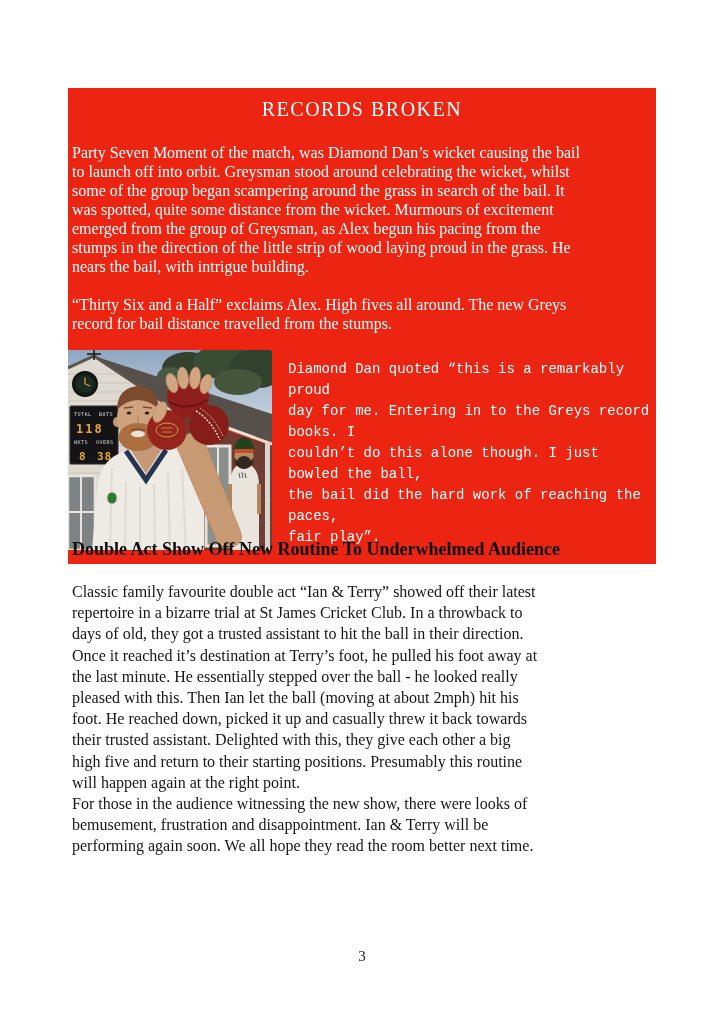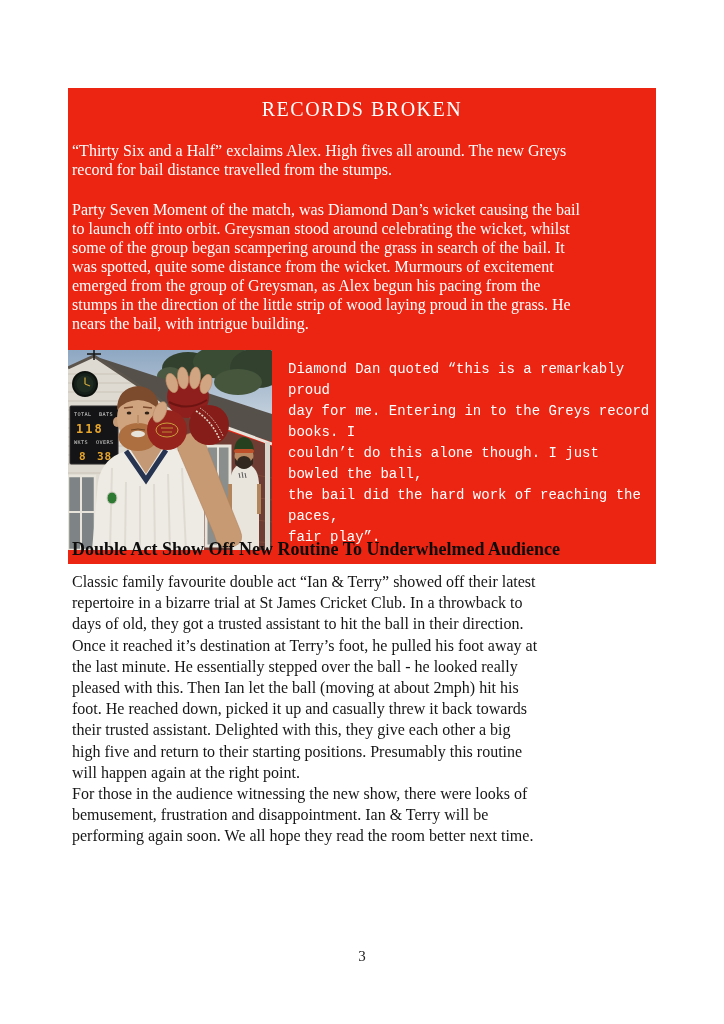--- a/index.html
+++ b/index.html
@@ -23,42 +23,42 @@
   .red-para.p1{ margin-top:21px; }
   .red-para.p2{ margin-top:19px; }
   .media-row{ display:flex; margin-top:17px; margin-left:-4px; }
   .photo{ width:204px; height:200px; flex:none; display:block; }
   .photo-quote{
     white-space:pre-line; font-size:14px; line-height:21px;
     margin:9px 0 0 16px; width:362px;font-family:Liberation Mono, monospace;
   }
   .article{ position:absolute; left:72px; top:538px; width:600px; }
   .article-heading{ font-size:18px; font-weight:bold; color:#0d0d0d; line-height:22px; }
-  .article-body{ margin-top:11px; white-space:pre-line; font-size:16px; line-height:21.2px; color:#161616; }
+  .article-body{ margin-top:21px; white-space:pre-line; font-size:16px; line-height:21.2px; color:#161616; }
   .page-number{
     position:absolute; left:0; top:948px; width:724px;
     text-align:center; font-size:15px; color:#222;
   }
   .sb-label{ font-family:"DejaVu Sans Mono",monospace; font-size:5.2px; fill:#d4d4d2; letter-spacing:.4px; }
   .sb-digit{ font-family:"DejaVu Sans Mono",monospace; font-weight:bold; fill:var(--scoreboard_amber,#e8a72c); }
 </style>
 </head>
 <body>
 
 <div class="red-box">
   <h1 class="red-title">RECORDS BROKEN</h1>
-  <p class="red-para p2">“Thirty Six and a Half” exclaims Alex. High fives all around. The new Greys
-record for bail distance travelled from the stumps.</p>
   <p class="red-para p1">Party Seven Moment of the match, was Diamond Dan’s wicket causing the bail
 to launch off into orbit. Greysman stood around celebrating the wicket, whilst
 some of the group began scampering around the grass in search of the bail. It
 was spotted, quite some distance from the wicket. Murmours of excitement
 emerged from the group of Greysman, as Alex begun his pacing from the
 stumps in the direction of the little strip of wood laying proud in the grass. He
 nears the bail, with intrigue building.</p>
+  <p class="red-para p2">“Thirty Six and a Half” exclaims Alex. High fives all around. The new Greys
+record for bail distance travelled from the stumps.</p>
 
   <div class="media-row">
 
     <svg class="photo" viewBox="0 0 204 200" aria-hidden="true">
 
       <defs>
         <linearGradient id="sky" x1="0" y1="0" x2="0" y2="1">
           <stop offset="0" stop-color="#8ea7c2"></stop>
             <stop offset="1" stop-color="#cfd9e2"></stop>
         </linearGradient>

